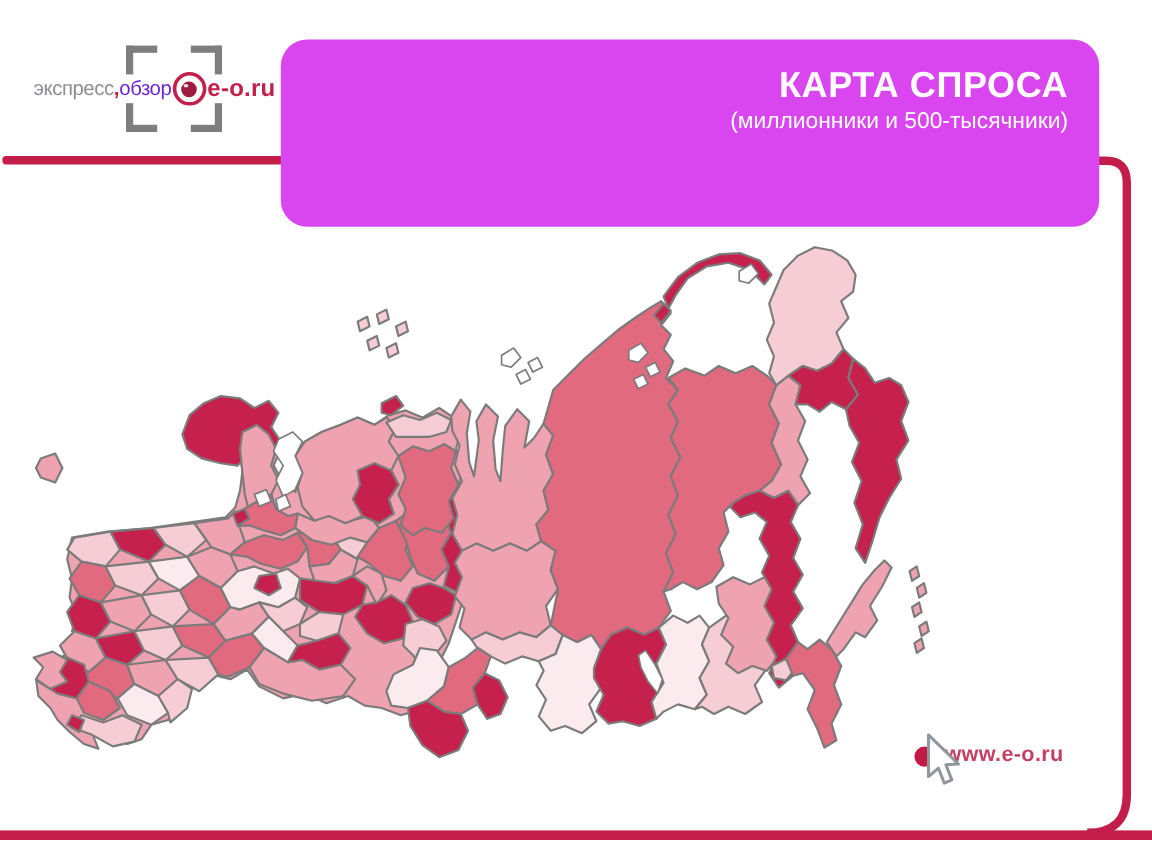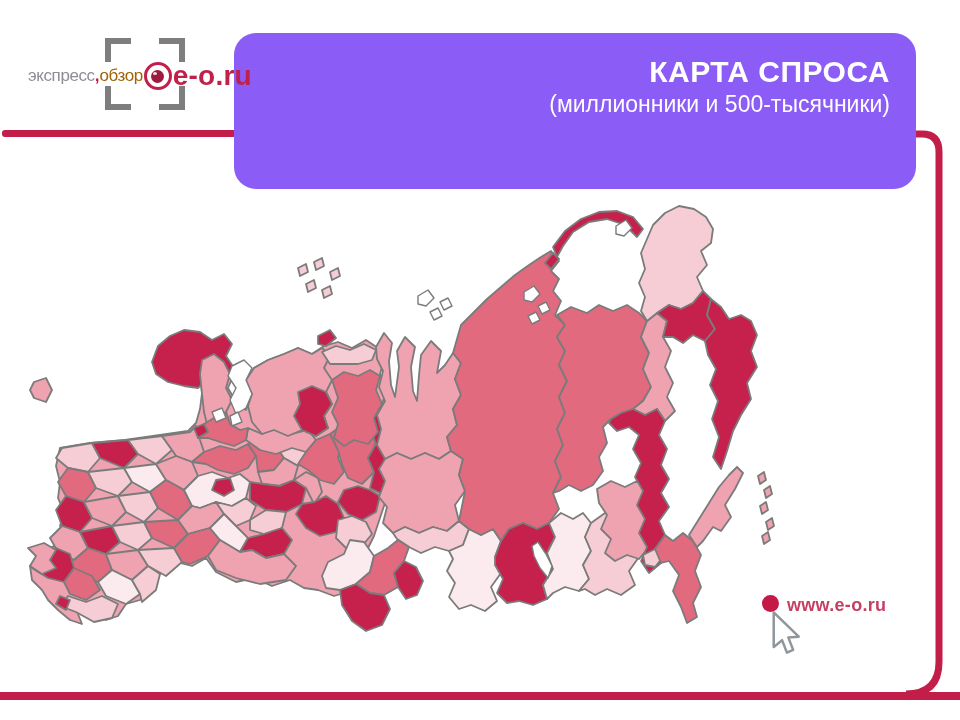--- a/index.html
+++ b/index.html
@@ -16,31 +16,31 @@
   .vf.bl{left:0;bottom:0;border-bottom-width:6px;border-left-width:6px;}
   .vf.br{right:0;bottom:0;border-bottom-width:6px;border-right-width:6px;}
   .logo-row{position:absolute;left:6px;top:30px;display:flex;align-items:center;white-space:nowrap;}
   .logo-gray{font-size:17px;letter-spacing:-0.4px;color:#8d8d96;}
   .logo-sep{font-size:17px;font-weight:bold;}
   .lens{width:22px;height:22px;border-radius:50%;background:#ffffff;border:3px solid;
         margin:0 1px;display:flex;align-items:center;justify-content:center;}
   .lens-core{width:13px;height:13px;border-radius:50%;background:#9e1b3e;position:relative;}
   .lens-core:after{content:"";position:absolute;left:2px;top:2px;width:4px;height:3px;
         border-radius:50%;background:rgba(255,255,255,.85);}
-  .logo-domain{font-size:28px;font-weight:bold;letter-spacing:0.2px;}
+  .logo-domain{font-size:20px;font-weight:bold;letter-spacing:0.2px;}
   
   .header-card{position:absolute;left:234px;top:33px;width:682px;height:156px;z-index:2;
         border-radius:22px;color:#ffffff;text-align:right;box-sizing:border-box;
         padding:22px 26px 0 26px;}
   .h-line1{font-size:30px;font-weight:bold;letter-spacing:0.5px;line-height:1.15;}
   .h-line2{font-size:21px;font-weight:bold;line-height:1.28;}
   .h-line3{font-size:21px;font-weight:bold;line-height:1.28;}
-  .h-line4{font-size:23px;font-weight:normal;line-height:1.3;}
+  .h-line4{font-size:19px;font-weight:normal;line-height:1.3;}
   
-  .site-link{position:absolute;left:762px;top:595px;z-index:3;display:flex;align-items:flex-start;}
+  .site-link{position:absolute;left:762px;top:618px;z-index:3;display:flex;align-items:flex-end;}
   .bullet{width:17px;height:17px;border-radius:50%;margin-right:8px;}
   .site-text{font-size:18px;font-weight:bold;letter-spacing:0.3px;}
   .cursor{position:absolute;left:772px;top:611px;z-index:4;}
 </style>
 </head>
 <body>
 
 <svg class="frame-svg" width="960" height="720" viewBox="0 0 960 720">
   <rect x="2" y="130" width="234" height="7" rx="3" fill="#c31d49"></rect>
   <path d="M914,134 L922,134 Q939,134 939,152 L939,662 Q939,694 906,694" fill="none" stroke-width="7" stroke="#c31d49"></path>
@@ -158,29 +158,29 @@
 <div class="logo">
   <div class="viewfinder">
     <span class="vf tl"></span>
     <span class="vf tr"></span>
     <span class="vf bl"></span>
     <span class="vf br"></span>
   </div>
   <div class="logo-row">
     <span class="logo-gray" style="color: rgb(141, 141, 150);">экспресс</span>
       <span class="logo-sep" style="color: rgb(192, 32, 74);">,</span>
-      <span class="logo-gray" style="color: #a16207;">обзор</span>
+      <span class="logo-gray" style="color: #6d28d9;">обзор</span>
     <span class="lens" style="border-color: rgb(192, 32, 74);">
         <span class="lens-core"></span>
       </span>
     <span class="logo-domain" style="color: rgb(192, 32, 74);">e-o.ru</span>
   </div>
 </div>
 
-<div class="header-card" style="background: #8b5cf6;">
+<div class="header-card" style="background: #d946ef;">
   <div class="h-line1">КАРТА СПРОСА</div>
   <div class="h-line4">(миллионники и 500-тысячники)</div>
 </div>
 
 <div class="site-link">
   <span class="bullet" style="background: rgb(196, 24, 71);"></span>
   <span class="site-text" style="color: rgb(197, 63, 99);">www.e-o.ru</span>
 </div>
 <svg class="cursor" width="34" height="50" viewBox="0 0 24 36">
   <polygon points="1,1 1,26 7,21 10.5,30 15,28 11.5,19 19,18.5" fill="#ffffff" stroke="#8f969c" stroke-width="1.8" stroke-linejoin="round"></polygon>

